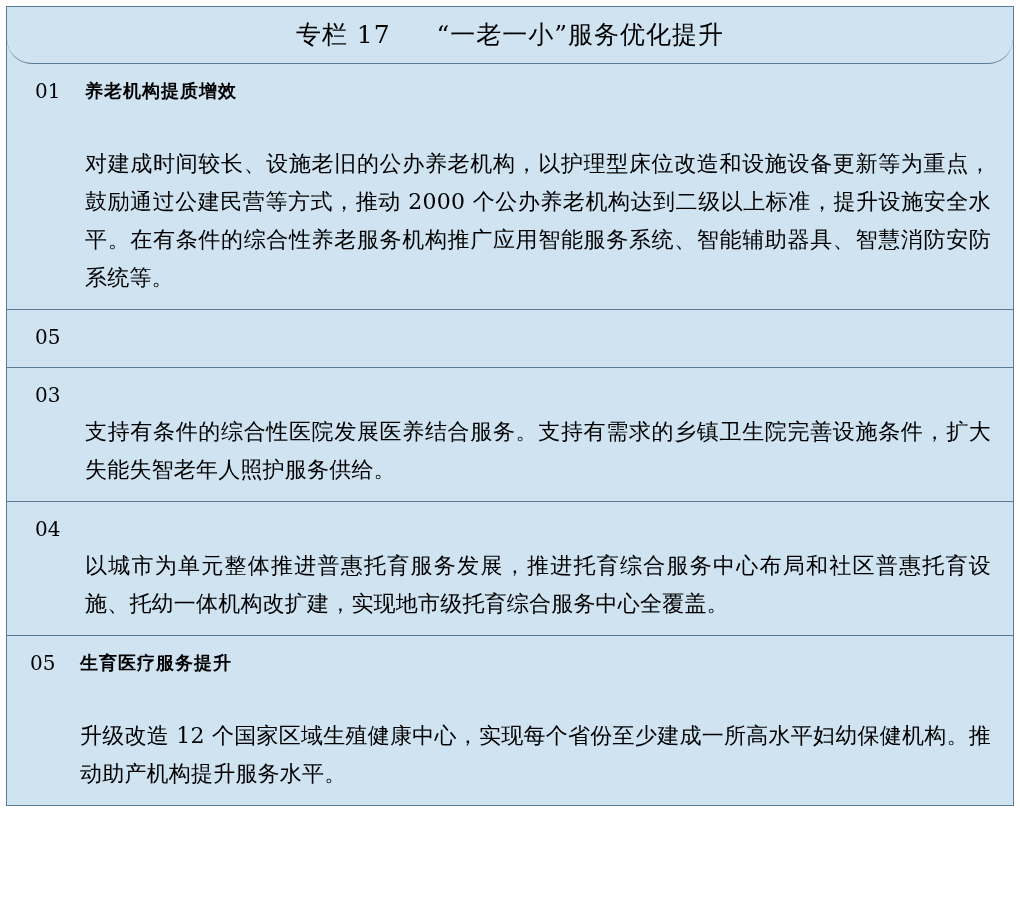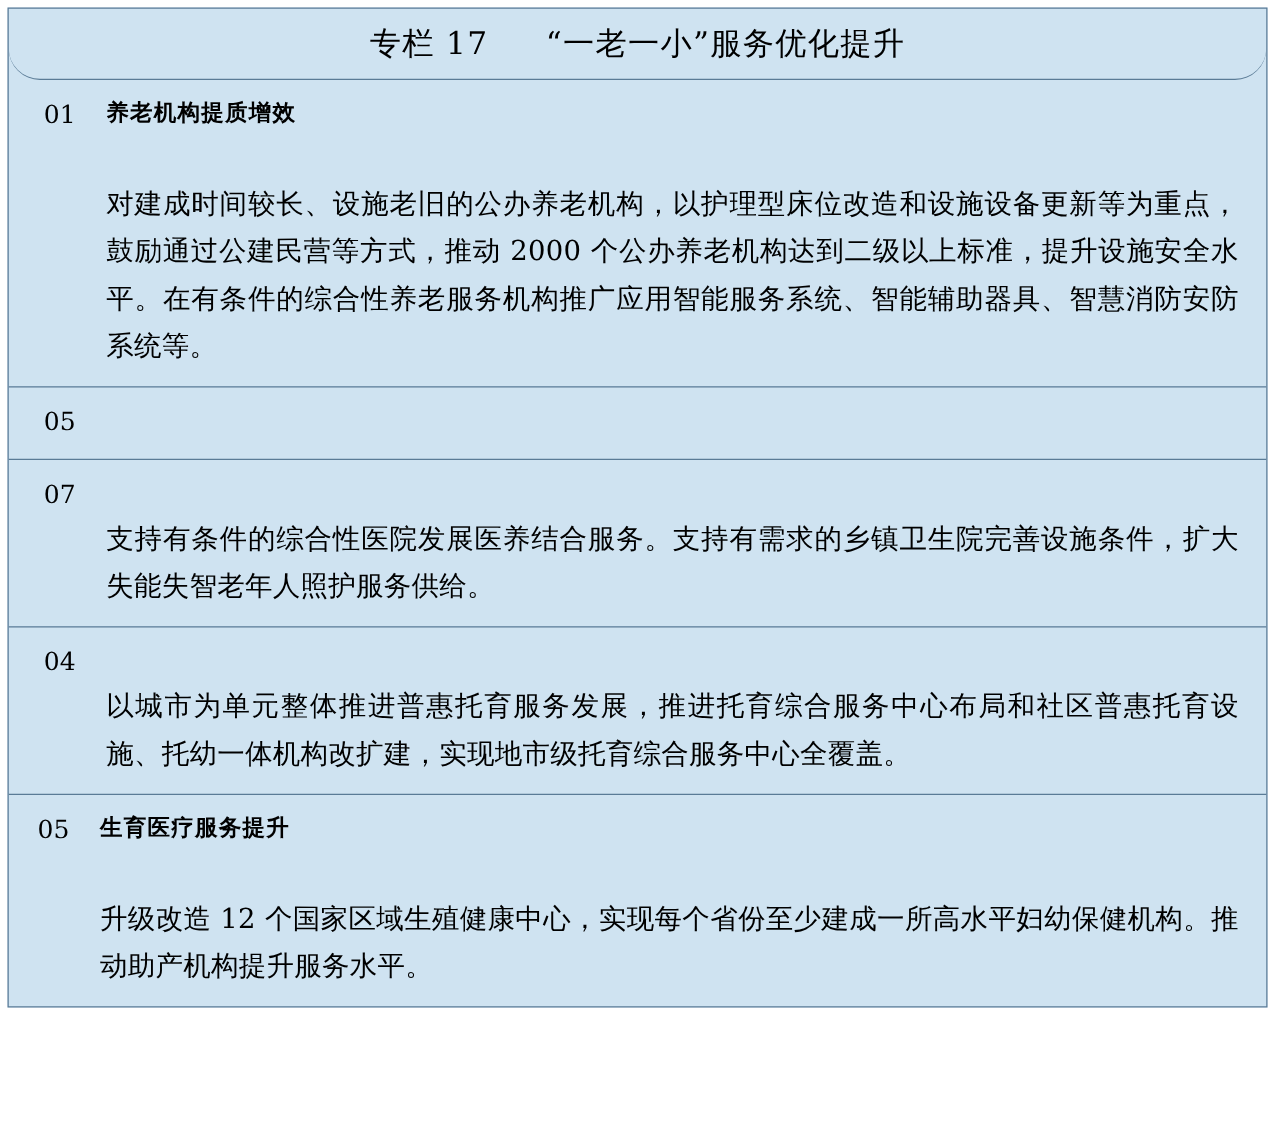--- a/index.html
+++ b/index.html
@@ -91,21 +91,21 @@
       <div class="head">养老机构提质增效</div>
       <div class="body">对建成时间较长、设施老旧的公办养老机构，以护理型床位改造和设施设备更新等为重点，鼓励通过公建民营等方式，推动 2000 个公办养老机构达到二级以上标准，提升设施安全水平。在有条件的综合性养老服务机构推广应用智能服务系统、智能辅助器具、智慧消防安防系统等。</div>
     </div>
   </div>
 
   <div class="row">
     <div class="num">05</div>
   </div>
 
   <div class="row">
-    <div class="num">07</div>
+    <div class="num">03</div>
     <div class="content">
       <div class="body">支持有条件的综合性医院发展医养结合服务。支持有需求的乡镇卫生院完善设施条件，扩大失能失智老年人照护服务供给。</div>
     </div>
   </div>
 
   <div class="row">
     <div class="num">04</div>
     <div class="content">
       <div class="body">以城市为单元整体推进普惠托育服务发展，推进托育综合服务中心布局和社区普惠托育设施、托幼一体机构改扩建，实现地市级托育综合服务中心全覆盖。</div>
     </div>

